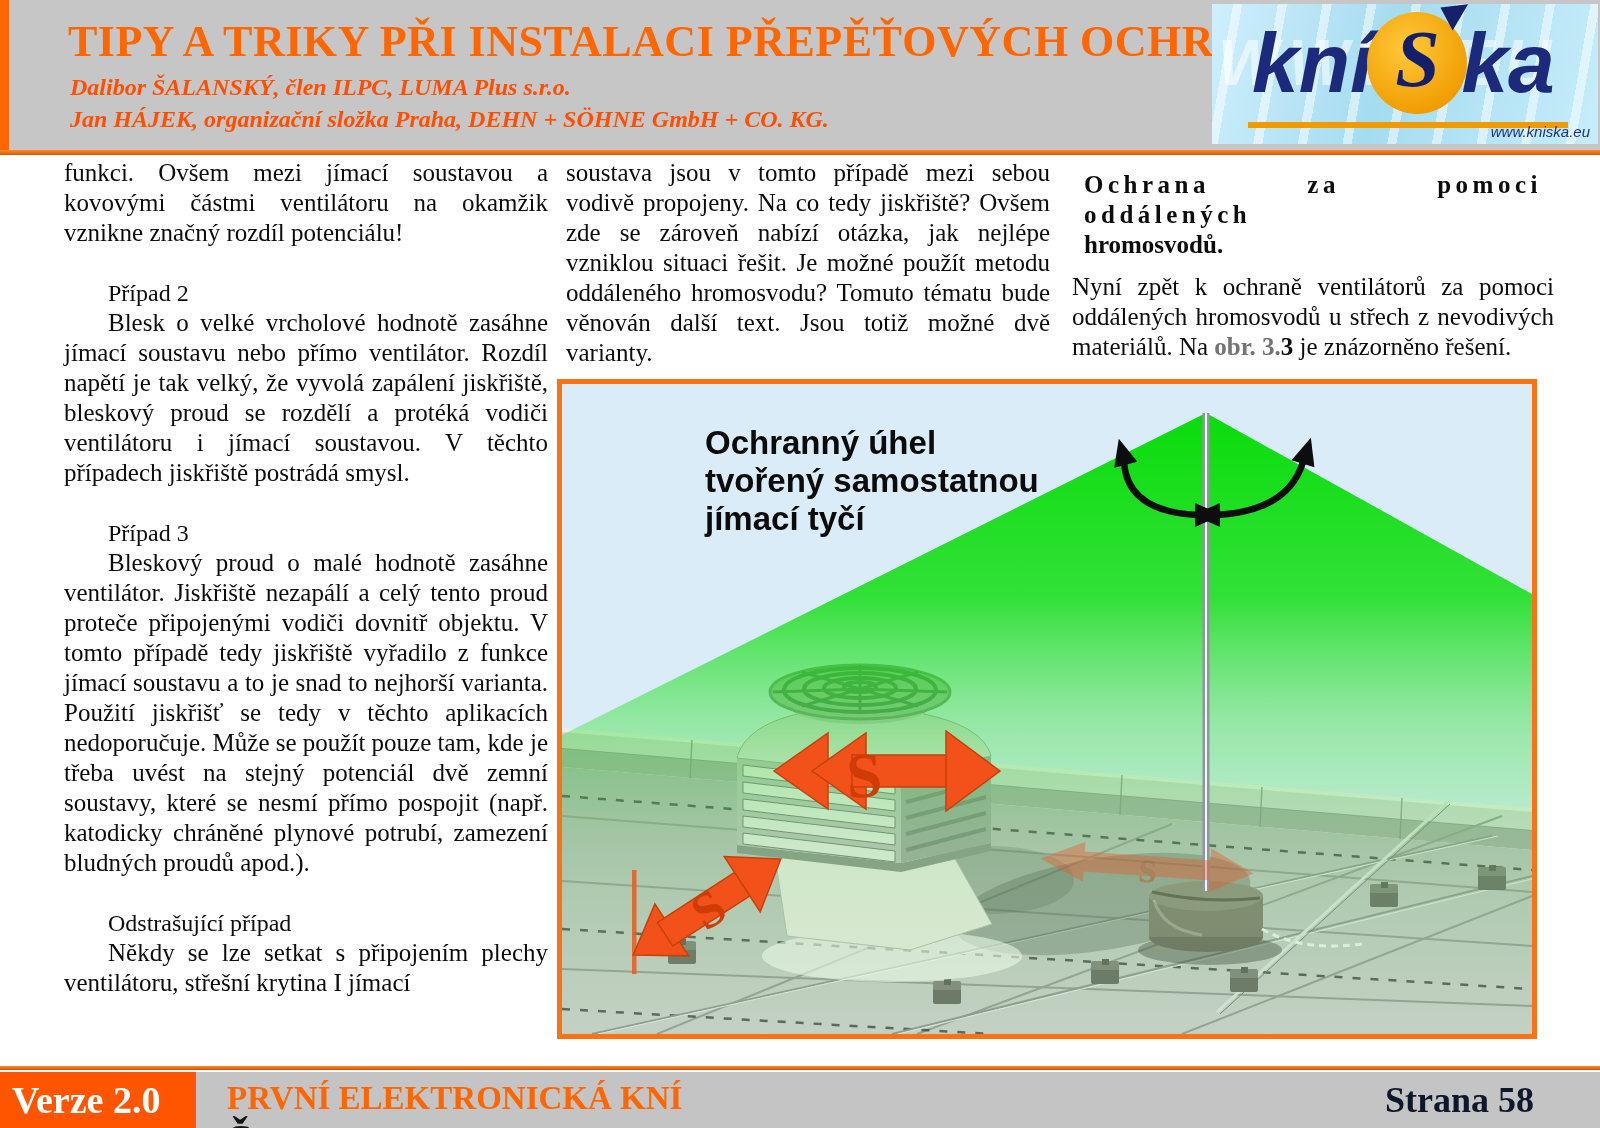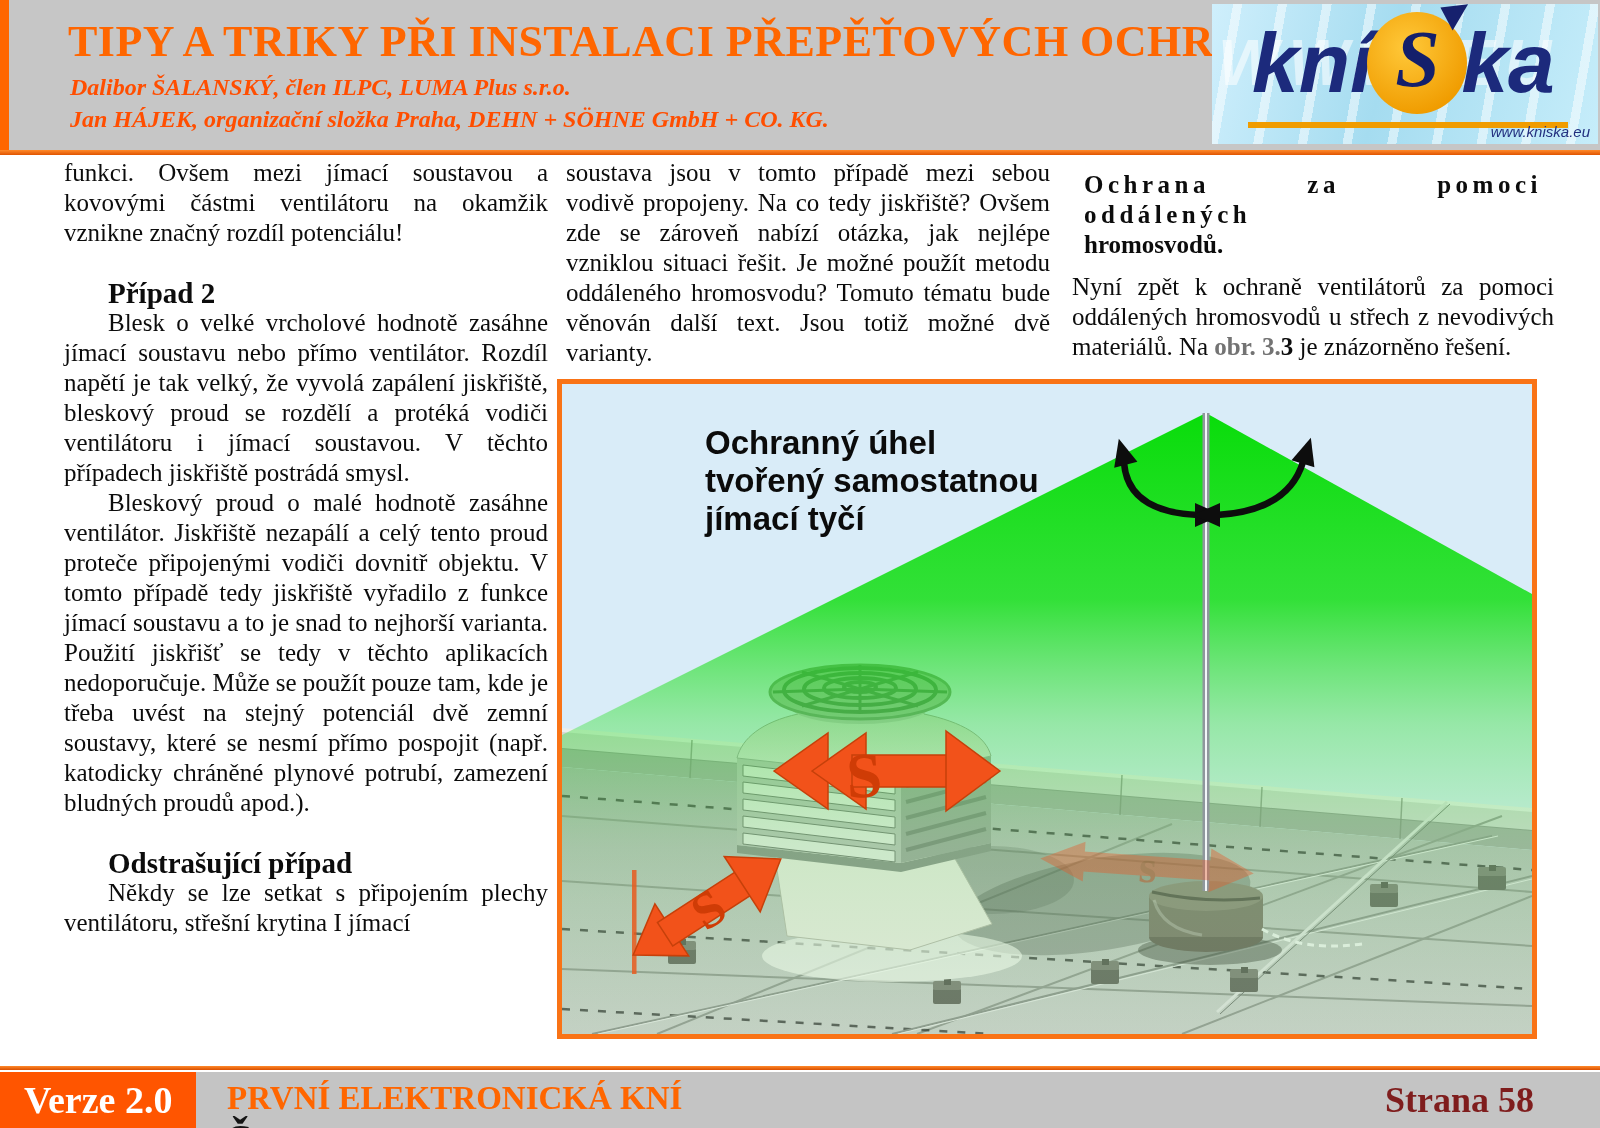--- a/index.html
+++ b/index.html
@@ -37,42 +37,42 @@
   .logo-underline{position:absolute;left:36px;top:118px;width:320px;height:6px;background:#f09c00;}
   .logo-url{position:absolute;right:8px;bottom:4px;font:italic 15px "Liberation Sans",sans-serif;
         color:#23307f;}
   
   .col{position:absolute;top:158px;font-size:25px;line-height:30px;text-align:justify;color:#0c0c0c;}
   .col1{left:64px;width:484px;}
   .col2{left:566px;width:484px;}
   .col3{left:1072px;width:482px;}
   .col p{margin:0;}
   .col p.ind{text-indent:44px;}
-  .col h3.case{margin:30px 0 0 0;font-size:29px;line-height:30px;font-weight:bold;text-indent:44px;}
+  .col h3.case{margin:30px 0 0 0;font-size:24px;line-height:30px;font-weight:normal;text-indent:44px;}
   .c3h{font-weight:bold;margin:12px;}
   .c3h .ls{letter-spacing:4.5px;}
   .figlink{color:#737373;font-weight:bold;text-decoration:none;cursor:pointer;}
   .b{font-weight:bold;}
   
   .figure{position:absolute;left:557px;top:379px;width:970px;height:650px;border:5px solid #f97316;
           background:#d9ecf8;}
   .figure svg{display:block;}
   
   .footer-rule{position:absolute;left:0;top:1066px;width:1600px;height:4px;
                background:linear-gradient(#ff8a2a,#d94f00);}
   .footer-band{position:absolute;left:0;top:1072px;width:1600px;height:56px;background:#c4c4c4;}
   .footer-version{position:absolute;left:0;top:0;width:196px;height:56px;background:#ff5500;
         color:#ffffff;font-weight:bold;font-size:38px;display:flex;align-items:center;
-        padding-left:24px;box-sizing:border-box;}
+        padding-left:12px;box-sizing:border-box;}
   .footer-title{position:absolute;left:226px;top:0;height:56px;display:flex;align-items:baseline;
         color:#ff6600;font-weight:bold;font-size:33px;white-space:nowrap;padding-top:8px;
         box-sizing:border-box;flex-direction:column;}
   .footer-title .fs{color:#141414;font-size:46px;line-height:1;margin:0 1px;position:relative;top:2px;}
   .footer-page{position:absolute;right:66px;top:0;height:56px;display:flex;align-items:center;
-        color:#7f1d1d;font-weight:bold;font-size:36px;}
+        color:#0f172a;font-weight:bold;font-size:36px;}
 </style>
 </head>
 <body>
 
 <div class="page">
 
   <div class="header">
     <div class="header-stripe"></div>
     <h1 class="page-title">TIPY A TRIKY PŘI INSTALACI PŘEPĚŤOVÝCH OCHRAN</h1>
     <p class="author a1">Dalibor ŠALANSKÝ, člen ILPC, LUMA Plus s.r.o.</p>
@@ -91,20 +91,21 @@
       <div class="logo-underline"></div>
       <div class="logo-url">www.kniska.eu</div>
     </div>
   </div>
   <div class="header-rule"></div>
 
   <div class="col col1">
     <p>funkci. Ovšem mezi jímací soustavou a kovovými částmi ventilátoru na okamžik vznikne značný rozdíl potenciálu!</p>
     <h3 class="case">Případ 2</h3>
     <p class="ind">Blesk o velké vrcholové hodnotě zasáhne jímací soustavu nebo přímo ventilátor. Rozdíl napětí je tak velký, že vyvolá zapálení jiskřiště, bleskový proud se rozdělí a protéká vodiči ventilátoru i jímací soustavou. V těchto případech jiskřiště postrádá smysl.</p>
+    <h3 class="case">Případ 3</h3>
     <p class="ind">Bleskový proud o malé hodnotě zasáhne ventilátor. Jiskřiště nezapálí a celý tento proud proteče připojenými vodiči dovnitř objektu. V tomto případě tedy jiskřiště vyřadilo z funkce jímací soustavu a to je snad to nejhorší varianta. Použití jiskřišť se tedy v těchto aplikacích nedoporučuje. Může se použít pouze tam, kde je třeba uvést na stejný potenciál dvě zemní soustavy, které se nesmí přímo pospojit (např. katodicky chráněné plynové potrubí, zamezení bludných proudů apod.).</p>
     <h3 class="case">Odstrašující případ</h3>
     <p class="ind">Někdy se lze setkat s připojením plechy ventilátoru, střešní krytina I jímací</p>
   </div>
 
   <div class="col col2">
     <p>soustava jsou v tomto případě mezi sebou vodivě propojeny. Na co tedy jiskřiště? Ovšem zde se zároveň nabízí otázka, jak nejlépe vzniklou situaci řešit. Je možné použít metodu oddáleného hromosvodu? Tomuto tématu bude věnován další text. Jsou totiž možné dvě varianty.</p>
   </div>
 
   <div class="col col3">

